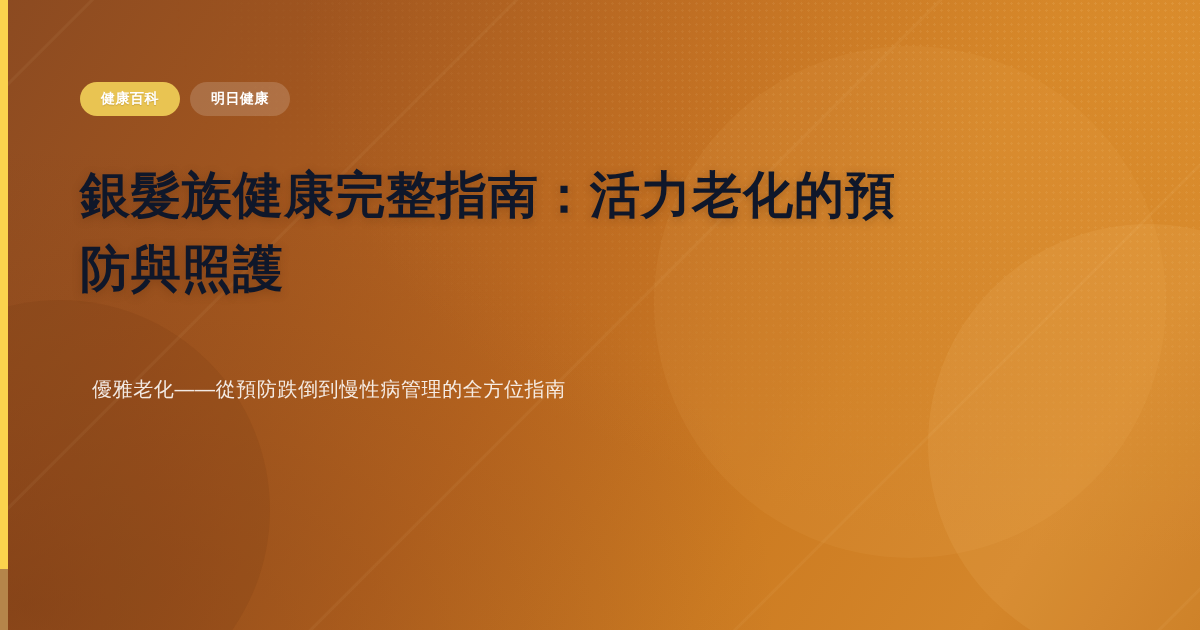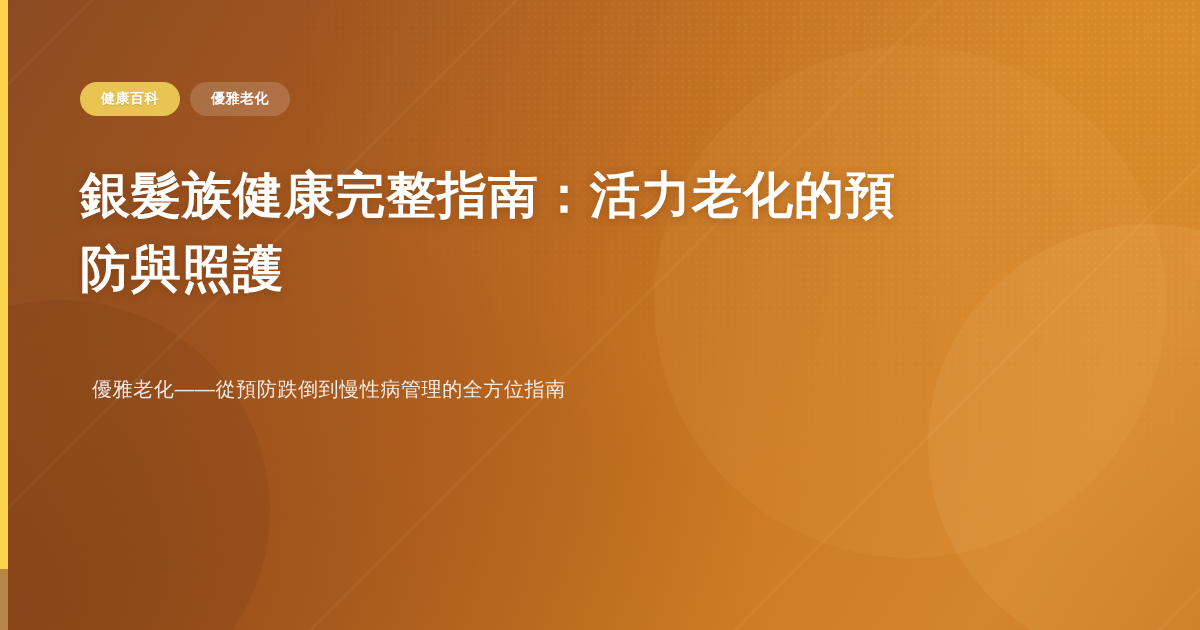--- a/index.html
+++ b/index.html
@@ -151,21 +151,21 @@
   .title {
     position: absolute;
     top: 158px;
     left: 0;
     margin: 0;
     width: 830px;
     font-size: 50px;
     font-weight: 700;
     line-height: 74px;
     letter-spacing: 1px;
-    color: #ffffff;
+    color: #0f172a;
     text-shadow: 0 2px 10px rgba(80, 36, 8, 0.30);
   }
 
   .subtitle {
     position: absolute;
     top: 362px;
     left: 0;
     margin: 12px;
     width: 900px;
     font-size: 20px;
@@ -214,21 +214,21 @@
   <div class="bg-stripes"></div>
   <div class="bg-dots"></div>
 
   <div class="accent-bar"></div>
   <div class="accent-bar-footer"></div>
 
   <div class="content">
 
     <div class="badges">
       <span class="badge badge--primary">健康百科</span>
-      <span class="badge badge--ghost">優雅老化</span>
+      <span class="badge badge--ghost">明日健康</span>
     </div>
 
     <h1 class="title">銀髮族健康完整指南：活力老化的預防與照護</h1>
 
     <p class="subtitle">優雅老化——從預防跌倒到慢性病管理的全方位指南</p>
   </div>
 
 
 </div>
 

